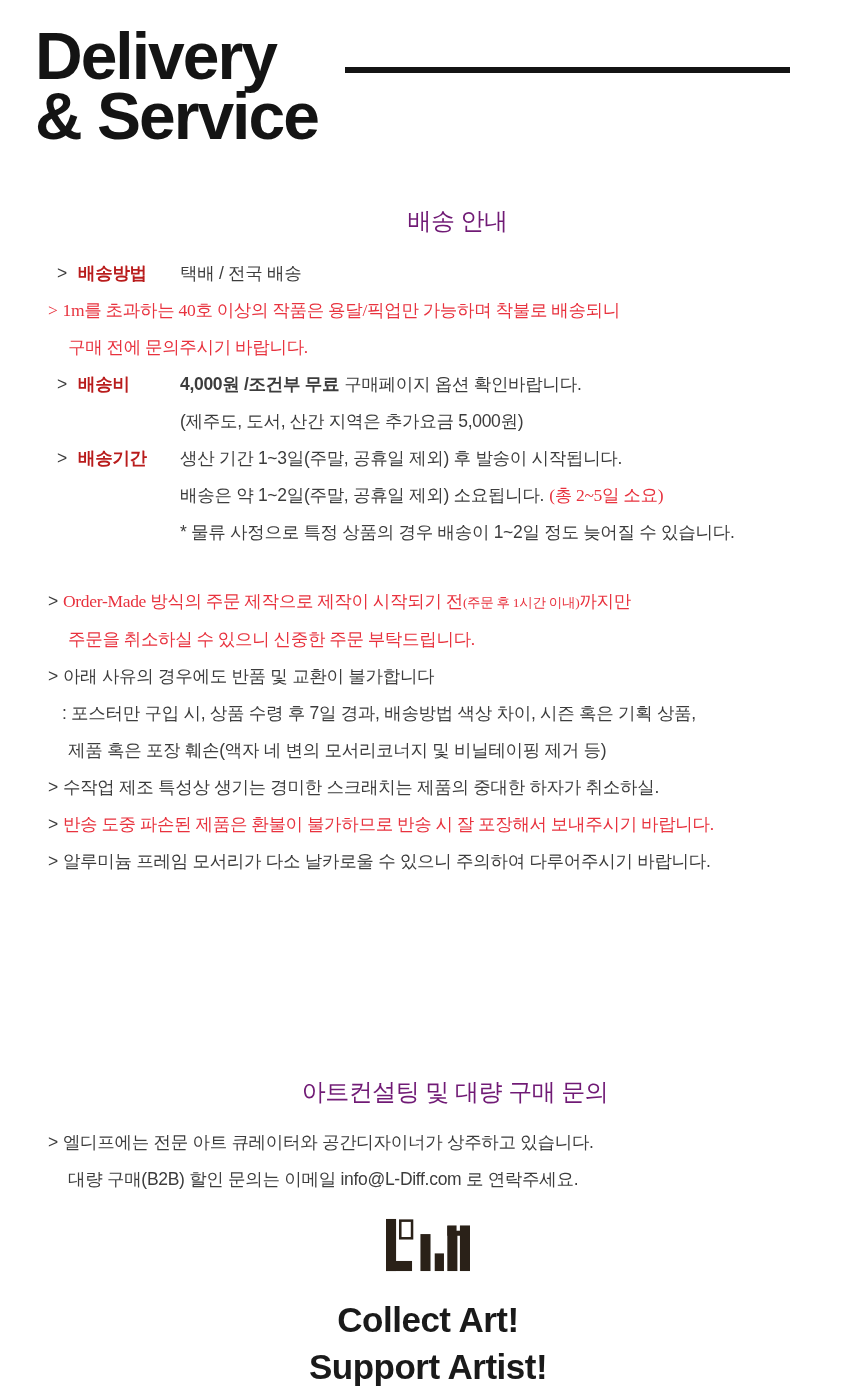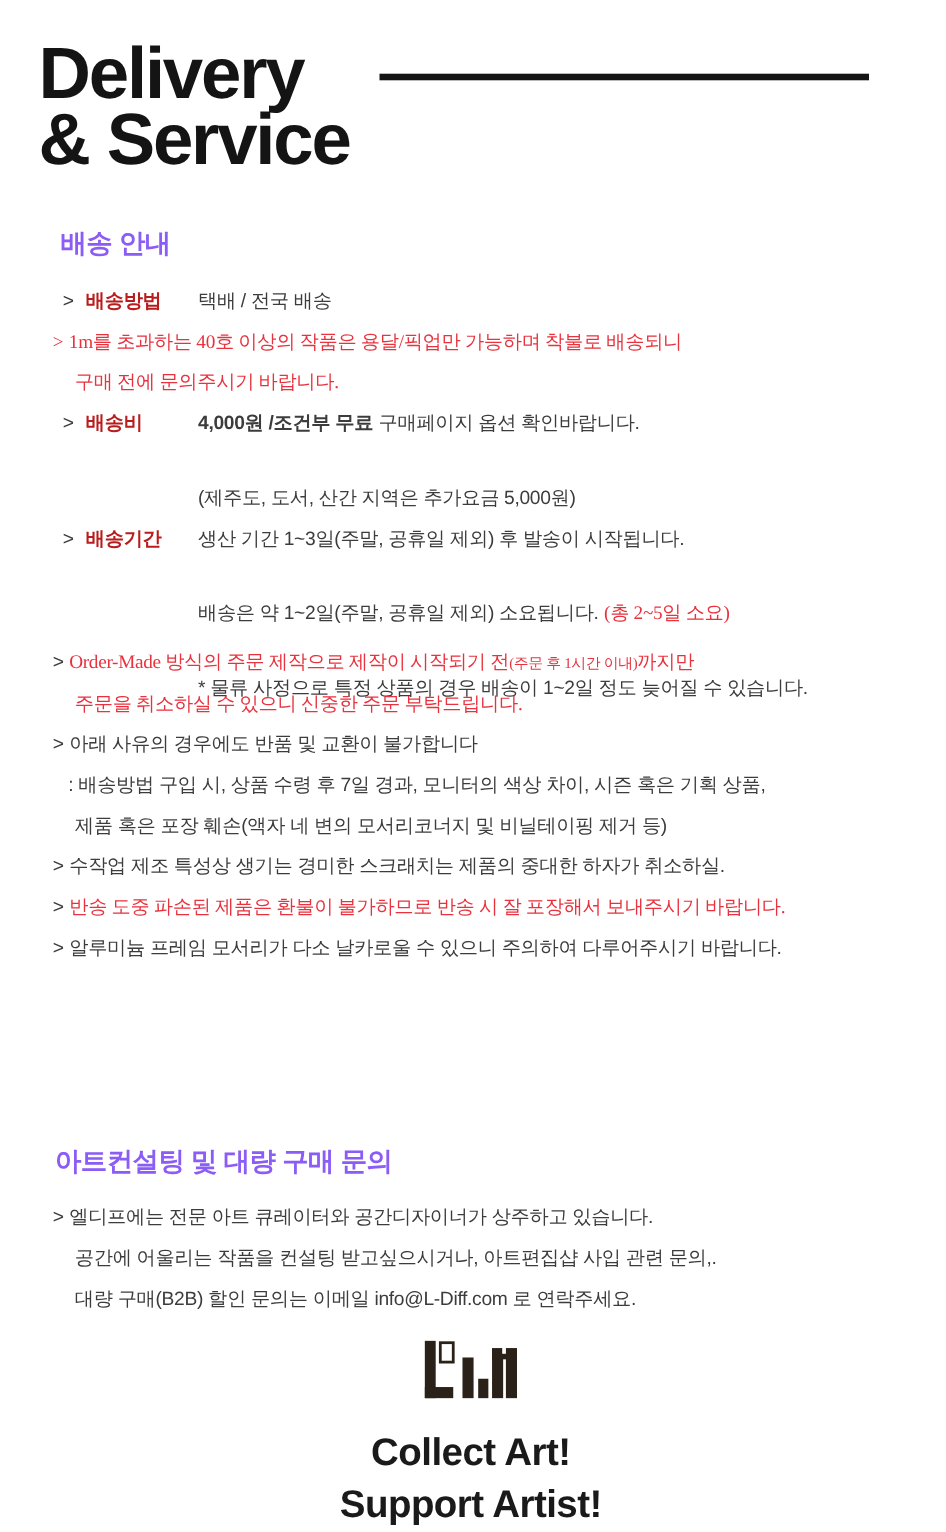--- a/index.html
+++ b/index.html
@@ -3,40 +3,40 @@
 <meta charset="utf-8">
 <style>
   * { margin:0; padding:0; box-sizing:border-box; }
   html,body { width:860px; background:#ffffff; }
   body {
     position:relative; height:1393px;
     font-family:"Liberation Sans","DejaVu Sans",sans-serif;
     color:#3c3c3c;
   }
   
-  .title-block { position:absolute; top:26px; left:35px; color:#141414;margin-top:10px; }
+  .title-block { position:absolute; top:26px; left:35px; color:#141414; }
   .title-line { font-size:66px; font-weight:700; line-height:60px; letter-spacing:-2px; }
   .title-rule { position:absolute; top:67px; left:345px; width:445px; height:6px; background:#141414; }
   
   .section { position:absolute; left:0; width:860px; }
   .sec-shipping { top:205px; }
   .sec-returns  { top:583px; }
-  .sec-consult  { top:1040px; }
-  .sec-heading { font-size:24px; font-weight:700; color:#8b5cf6; margin-left:50px; margin-bottom:16px; letter-spacing:-0.5px; }
+  .sec-consult  { top:1076px; }
+  .sec-heading { font-size:24px; font-weight:400; color:#701a75; margin-left:50px; margin-bottom:16px; letter-spacing:-0.5px;text-align:center; }
   .sec-shipping .sec-heading { margin-left:55px; margin-bottom:18px; }
   .row { font-size:17.5px; line-height:37px; letter-spacing:-0.3px; white-space:nowrap; }
   .red { color:#e8323e;font-family:Liberation Serif, serif; }
   .chev { display:inline-block; }
   .chev-black { color:#3c3c3c; }
   .chev-red { color:#e8323e; }
   
   .kv { display:flex; margin-left:57px; }
   .kv .chev { width:21px; }
   .kv .kv-label { width:102px; font-weight:700; color:#b91c1c; }
-  .ind-180 { margin-left:180px;margin-top:31px; }
+  .ind-180 { margin-left:180px; }
   .ind-68  { margin-left:68px; }
   .ind-62  { margin-left:62px; }
   .ind-48  { margin-left:48px; }
   .bold { font-weight:700; }
   .sp-after { margin-right:5px; }
   .small-inline { font-size:13.5px; }
   
   .footer { position:absolute; top:1218px; left:0; width:856px; text-align:center; }
   .logo { display:inline-block; }
   .slogan { font-size:35px; font-weight:700; color:#1a1a1a; line-height:47px; letter-spacing:-0.5px; margin-top:20px; }
@@ -85,41 +85,40 @@
 <div class="section sec-returns">
 
   <div class="row ind-48">
     <span class="chev chev-black sp-after">&gt;</span><span class="red"><span>Order-Made 방식의 주문 제작으로 제작이 시작되기 전</span><span class="small-inline">(주문 후 1시간 이내)</span><span>까지만</span></span>
   </div>
   <div class="row red ind-68">주문을 취소하실 수 있으니 신중한 주문 부탁드립니다.</div>
 
   <div class="row ind-48">
     <span class="chev chev-black sp-after">&gt;</span><span>아래 사유의 경우에도 반품 및 교환이 불가합니다</span>
   </div>
-  <div class="row ind-62">: 배송방법 구입 시, 상품 수령 후 7일 경과, 모니터의 색상 차이, 시즌 혹은 기획 상품,</div>
+  <div class="row ind-62">: 포스터만 구입 시, 상품 수령 후 7일 경과, 배송방법 색상 차이, 시즌 혹은 기획 상품,</div>
   <div class="row ind-68">제품 혹은 포장 훼손(액자 네 변의 모서리코너지 및 비닐테이핑 제거 등)</div>
 
   <div class="row ind-48">
     <span class="chev chev-black sp-after">&gt;</span><span>수작업 제조 특성상 생기는 경미한 스크래치는 제품의 중대한 하자가 취소하실.</span>
   </div>
   <div class="row ind-48">
     <span class="chev chev-black sp-after">&gt;</span><span class="red">반송 도중 파손된 제품은 환불이 불가하므로 반송 시 잘 포장해서 보내주시기 바랍니다.</span>
   </div>
   <div class="row ind-48">
     <span class="chev chev-black sp-after">&gt;</span><span>알루미늄 프레임 모서리가 다소 날카로울 수 있으니 주의하여 다루어주시기 바랍니다.</span>
   </div>
 </div>
 
 <div class="section sec-consult">
   <div class="sec-heading">아트컨설팅 및 대량 구매 문의</div>
 
   <div class="row ind-48">
     <span class="chev chev-black sp-after">&gt;</span><span>엘디프에는 전문 아트 큐레이터와 공간디자이너가 상주하고 있습니다.</span>
   </div>
-  <div class="row ind-68">공간에 어울리는 작품을 컨설팅 받고싶으시거나, 아트편집샵 사입 관련 문의,.</div>
   <div class="row ind-68">대량 구매(B2B) 할인 문의는 이메일 info@L-Diff.com 로 연락주세요.</div>
 </div>
 
 <div class="footer">
   <span class="logo">
     <svg width="84" height="54" viewBox="0 0 100 62" xmlns="http://www.w3.org/2000/svg">
       <g fill="#2a2118">
 
         <rect x="0" y="0" width="12" height="62"></rect>
         <rect x="0" y="50" width="31" height="12"></rect>

